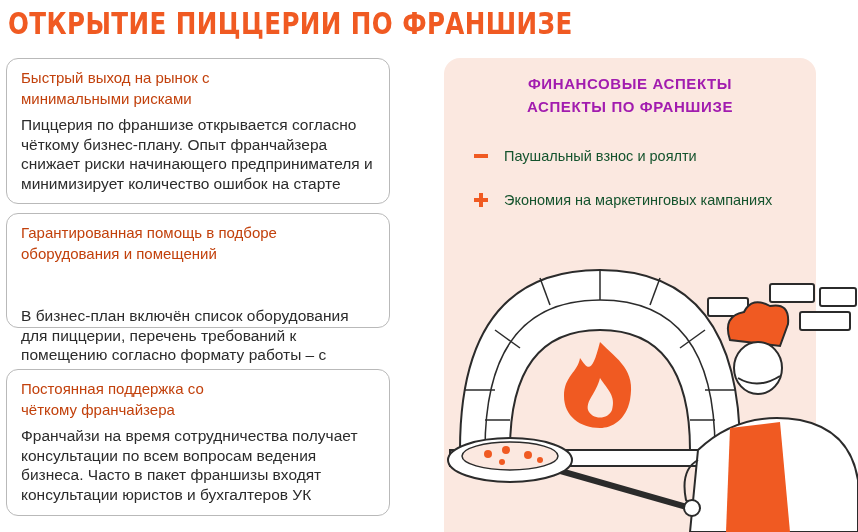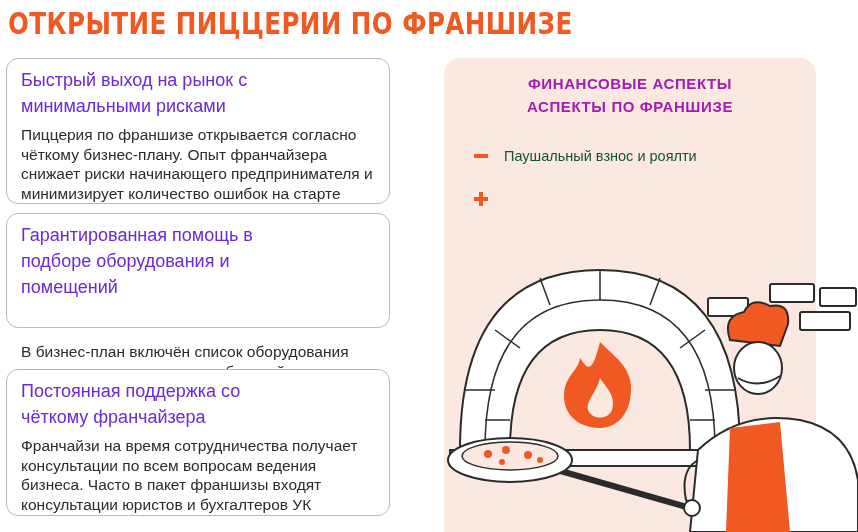--- a/index.html
+++ b/index.html
@@ -14,21 +14,21 @@
     white-space: nowrap;
   }
 
   .card {
     position: absolute; left: 6px; width: 384px;
     border: 1px solid #b9b9b9; border-radius: 12px; background: #fff;
     padding: 8px 12px 10px 14px;
   }
   .card h3 {
     font-family: "Liberation Sans", sans-serif; font-weight: normal;
-    font-size: 18px; line-height: 26px; color: #6d28d9;
+    font-size: 15px; line-height: 21px; color: #c2410c;
     margin-bottom: 6px;
   }
   .card p {
     font-size: 15.5px; line-height: 19.5px; color: #2b2b2b;
   }
 
   .panel {
     position: absolute; left: 444px; top: 58px; width: 372px; height: 474px;
     background: #fbe8e0; border-radius: 16px 16px 0 0;
   }
@@ -72,20 +72,21 @@
   <div class="panel-title">
     <div>ФИНАНСОВЫЕ АСПЕКТЫ</div>
     <div>АСПЕКТЫ ПО ФРАНШИЗЕ</div>
   </div>
   <div class="fin-item" style="top:90px;">
     <span class="fin-icon minus"></span>
     <span>Паушальный взнос и роялти</span>
   </div>
   <div class="fin-item" style="top:134px;">
     <span class="fin-icon plus"></span>
+    <span>Экономия на маркетинговых кампаниях</span>
   </div>
 </div>
 
 <svg class="illus" viewBox="0 0 418 282" xmlns="http://www.w3.org/2000/svg">
 
   <g fill="#ffffff" stroke="#2b2b2b" stroke-width="2">
     <rect x="330" y="34" width="44" height="18" rx="2"></rect>
     <rect x="380" y="38" width="36" height="18" rx="2"></rect>
     <rect x="268" y="48" width="40" height="18" rx="2"></rect>
     <rect x="360" y="62" width="50" height="18" rx="2"></rect>

